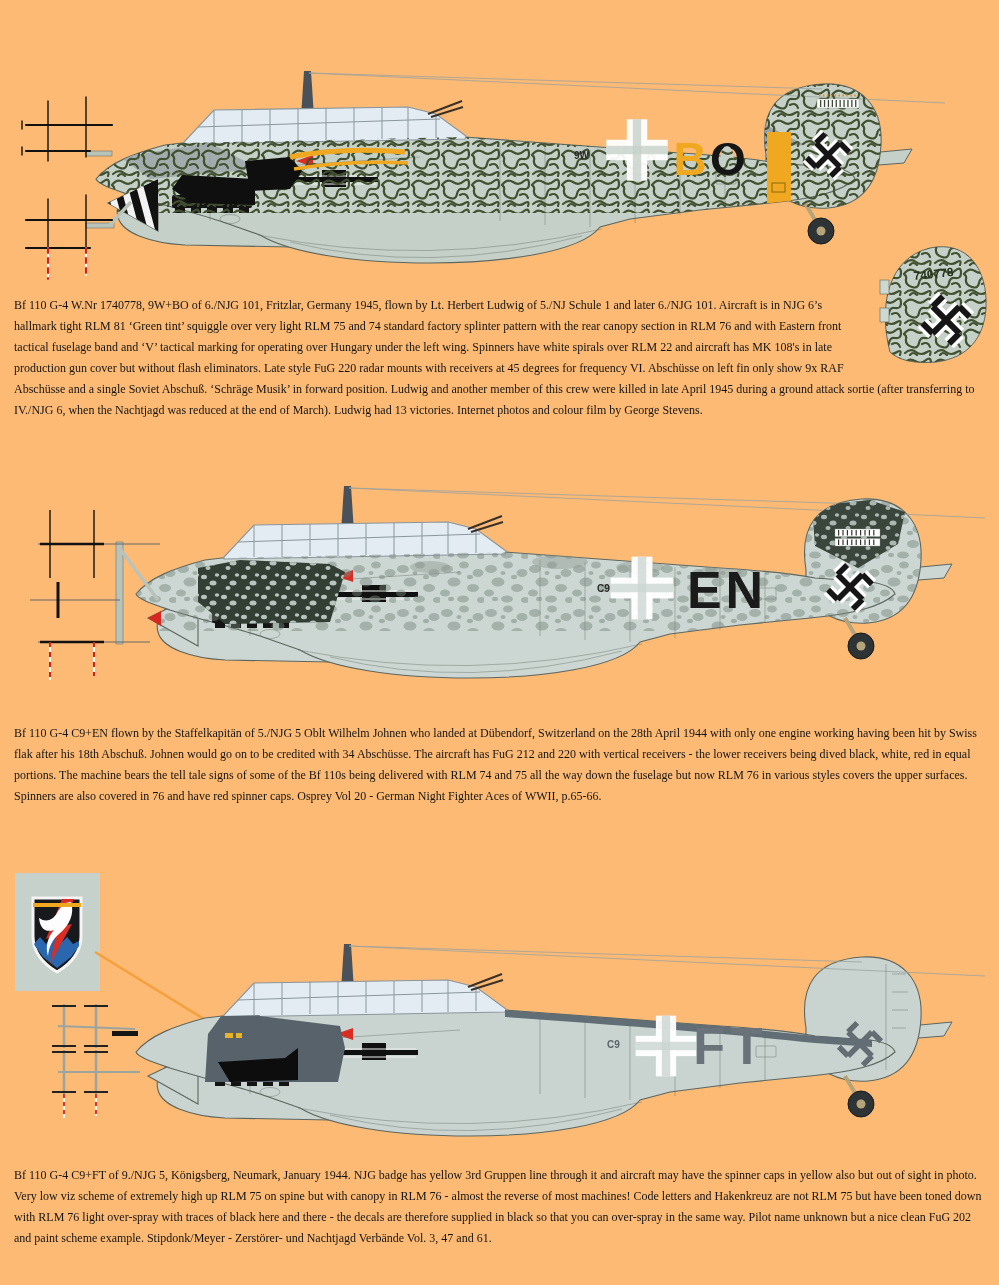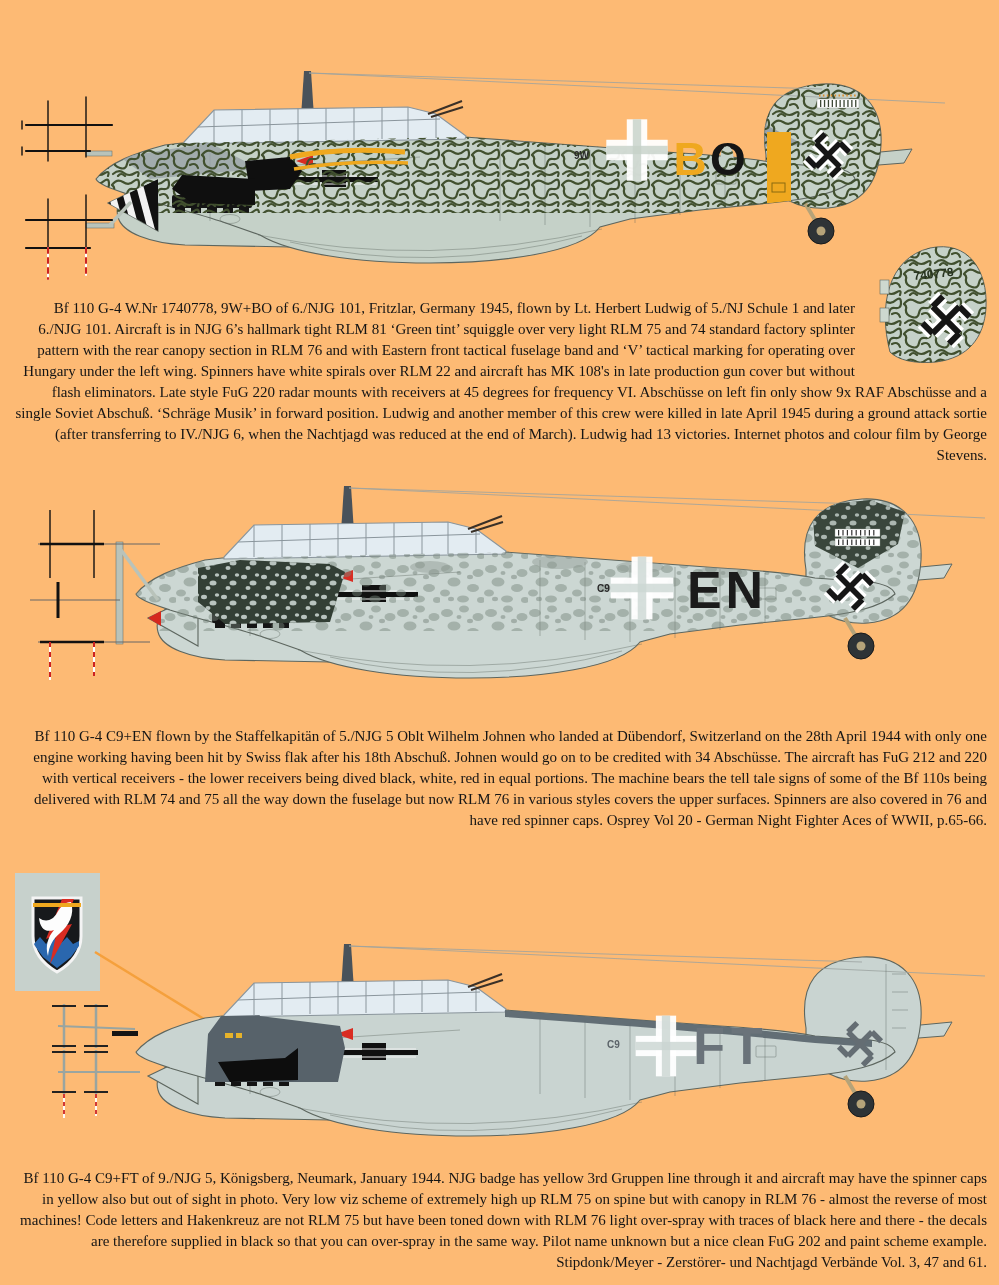--- a/index.html
+++ b/index.html
@@ -1,20 +1,20 @@
 <!DOCTYPE html>
 <html><head>
 <meta charset="utf-8">
 <style>
   html,body{margin:0;padding:0;background:#ffffff;}
   #page{position:relative;width:999px;height:1285px;background:#fdba74;overflow:hidden;
         font-family:"Liberation Serif",serif;color:#111;}
   .profile-svg{position:absolute;left:0;}
-  .caption{position:absolute;left:14px;width:973px;font-size:15px;line-height:21px;
-           color:#151515;text-align:right;}
+  .caption{position:absolute;left:14px;width:973px;font-size:12px;line-height:21px;
+           color:#151515;text-align:left;}
   .caption .wrap-spacer{float:right;width:132px;height:80px;}
   
   .skin{fill:var(--body);stroke:#5d665f;stroke-width:1.1;}
   .tp{fill:var(--body);stroke:#5d665f;stroke-width:1;}
   .lines{stroke:#5d665f;fill:none;opacity:.5;stroke-width:.8;}
   .glass{fill:#e3ecf2;stroke:#8a959c;stroke-width:1.1;}
   .frames{stroke:#8a959c;fill:none;stroke-width:1;}
   .code{font-family:"Liberation Sans",sans-serif;font-weight:bold;}
   .ac1{--body:#c5d1c8;color:#161616;}
   .ac2{--body:#ccd7d3;color:#161616;}

